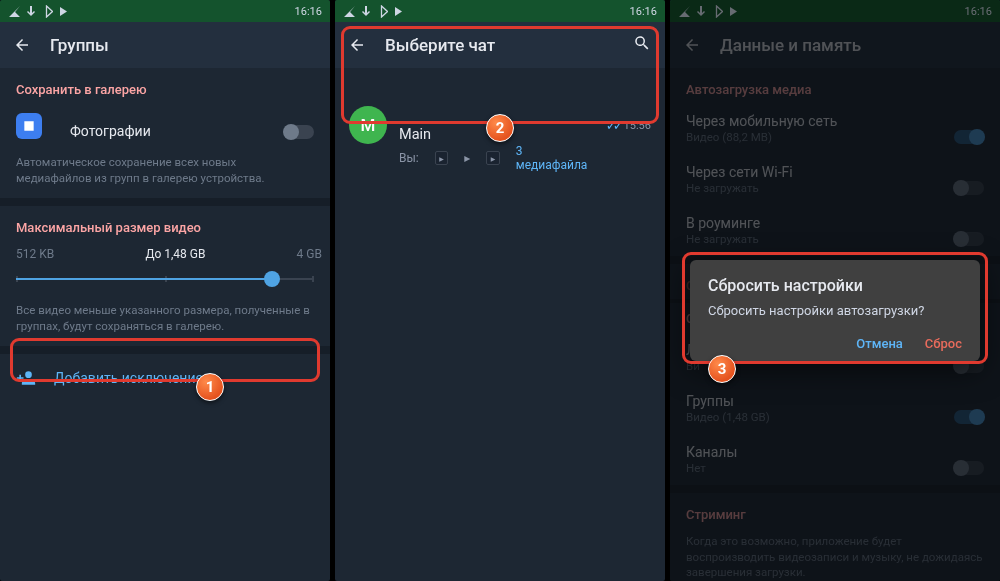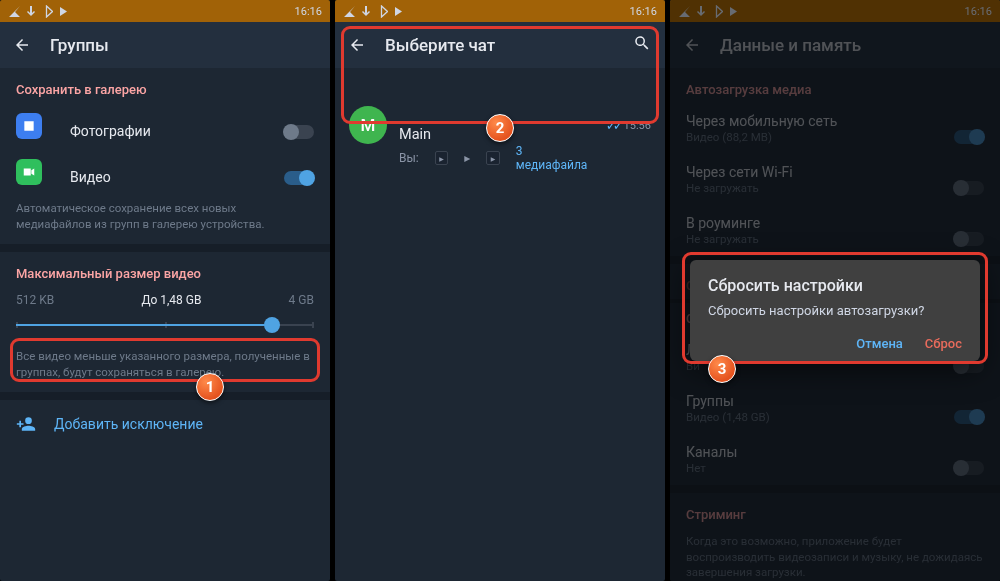--- a/index.html
+++ b/index.html
@@ -19,21 +19,21 @@
     width: 330px;
     height: 581px;
     background: #1d2733;
     position: relative;
     overflow: hidden;
     border-radius: 2px;
     flex: 1;
   }
   .statusbar {
     height: 22px;
-    background: #a16207;
+    background: #14532d;
     display: flex;
     align-items: center;
     justify-content: space-between;
     padding: 0 8px;
     font-size: 11px;
     color: #cfd6e4;
   }
   .status-icons { display: flex; gap: 3px; align-items: center; }
   .status-icons svg { width: 13px; height: 13px; fill: #cfd6e4; }
   .toolbar {
@@ -85,21 +85,21 @@
   .toggle.on::after { background: #4fa3e3; left: 15px; }
 
   .hint {
     font-size: 11.5px; color: #6e7a8a; padding: 6px 16px 12px 16px;
     line-height: 1.35;
   }
   .thick-divider { height: 8px; background: #161e28; }
 
   .slider-labels {
     display: flex; justify-content: space-between;
-    padding: 6px 16px 2px 16px; font-size: 12px; color: #6e7a8a;
+    padding: 6px 8px 2px 16px; font-size: 12px; color: #6e7a8a;
   }
   .slider-labels .mid { color: #e6e9ef; }
   .slider {
     margin: 6px 16px 8px 16px; height: 20px; position: relative;
   }
   .slider .track {
     position: absolute; top: 9px; left: 0; right: 0; height: 2px;
     background: #3a4350; border-radius: 2px;
   }
   .slider .fill {
@@ -195,29 +195,20 @@
 
     <div class="section-header">Сохранить в галерею</div>
     <div class="row">
       <div class="icon-box" style="background:#3d7ef0">
         <svg viewBox="0 0 24 24">
             <path d="M4 4h16v16H4zM6 16l3-4 2 3 3-5 4 6z"></path>
           </svg>
       </div>
       <div class="label">Фотографии</div>
       <div class="toggle"></div>
-    </div>
-    <div class="row">
-      <div class="icon-box" style="background:#2fbf5d">
-        <svg viewBox="0 0 24 24">
-            <path d="M3 6h12v12H3zM16 9l5-3v12l-5-3z"></path>
-          </svg>
-      </div>
-      <div class="label">Видео</div>
-      <div class="toggle on"></div>
     </div>
     <div class="hint">Автоматическое сохранение всех новых медиафайлов из групп в галерею устройства.</div>
     <div class="thick-divider"></div>
 
     <div class="section-header">Максимальный размер видео</div>
     <div class="slider-labels">
       <span>512 KB</span>
       <span class="mid">До 1,48 GB</span>
       <span>4 GB</span>
     </div>

